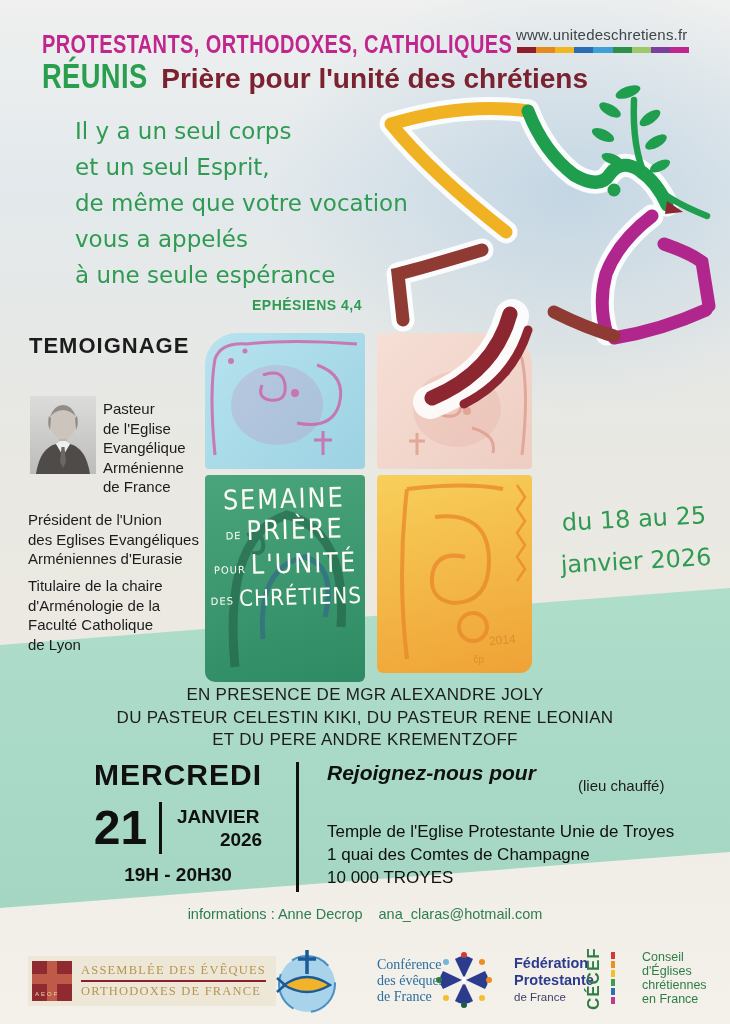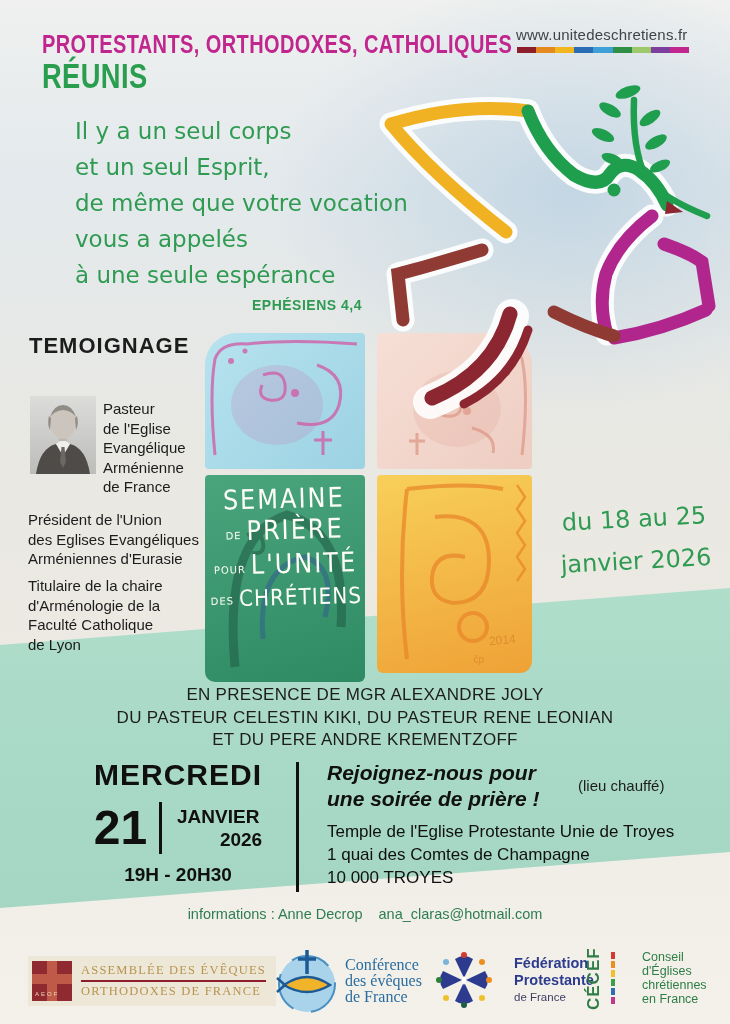--- a/index.html
+++ b/index.html
@@ -94,21 +94,21 @@
   .aeof{left:28px;top:12px;display:flex;align-items:center;gap:9px;
         background:rgba(236,229,213,.85);padding:5px 10px 5px 4px;}
   .aeofsq{position:relative;width:40px;height:40px;background:#8e2a30;flex:0 0 auto;}
   .aeofsq .v{position:absolute;left:15px;top:0;width:10px;height:100%;background:#bf5a48;}
   .aeofsq .h{position:absolute;top:13px;left:0;height:10px;width:100%;background:#bf5a48;}
   .aeofsq .t{position:absolute;left:3px;bottom:4px;font-size:6px;color:#ead9b5;letter-spacing:2px;}
   .aeoftxt{font-family:"Liberation Serif",serif;font-size:12.5px;letter-spacing:1.2px;
            color:#b8934e;white-space:nowrap;}
   .aeoftxt .dv{height:2px;background:#8e1f2a;margin:2px 0;}
   .cef{left:276px;top:4px;display:flex;align-items:center;gap:7px;}
-  .ceftxt{font-family:"Liberation Serif",serif;font-size:16px;line-height:16px;color:#2b6da0;}
+  .ceftxt{font-family:"Liberation Serif",serif;font-size:14px;line-height:16px;color:#2b6da0;margin-left:32px;}
   .fpf{left:436px;top:8px;display:flex;align-items:center;gap:22px;}
   .fpftxt{font-size:14.5px;line-height:17px;font-weight:bold;color:#2d3b8f;}
   .fpftxt .sub{font-size:11.5px;font-weight:normal;color:#3e3e66;}
   .cecef{left:584px;top:2px;display:flex;align-items:center;}
   .cecefv{writing-mode:vertical-rl;transform:rotate(180deg);font-size:17px;font-weight:bold;
           color:#2e7d46;letter-spacing:1px;height:64px;}
   .cecefbar{display:flex;flex-direction:column;gap:2px;margin:0 7px;}
   .cecefbar div{width:4px;height:7px;}
   .cb1{background:#d23b2f}.cb2{background:#ee8d20}.cb3{background:#f2c02c}
   .cb4{background:#3f9e4d}.cb5{background:#2e6fb2}.cb6{background:#c03a8c}
@@ -117,20 +117,21 @@
 </head>
 <body>
 
 <div class="poster">
 
   <div class="abs band"></div>
 
   <div class="abs aud">PROTESTANTS, ORTHODOXES, CATHOLIQUES</div>
   <div class="abs titleline">
     <span class="reunis">RÉUNIS</span>
+    <span class="bigtitle">Prière pour l'unité des chrétiens</span>
   </div>
   <div class="abs url">www.unitedeschretiens.fr</div>
   <div class="abs urlbar">
     <div class="ub1"></div>
       <div class="ub2"></div>
       <div class="ub3"></div>
       <div class="ub4"></div>
     <div class="ub5"></div>
       <div class="ub6"></div>
       <div class="ub7"></div>
@@ -315,21 +316,20 @@
         <div>JANVIER</div>
         <div class="yr">2026</div>
       </div>
     </div>
     <div class="daytime">19H - 20H30</div>
   </div>
   <div class="abs vdiv"></div>
 
   <div class="abs invite">
     <div>Rejoignez-nous pour</div>
-    <div>une soirée de prière !</div>
   </div>
   <div class="abs note">(lieu chauffé)</div>
   <div class="abs venue">
     <div>Temple de l'Eglise Protestante Unie de Troyes</div>
     <div>1 quai des Comtes de Champagne</div>
     <div>10 000 TROYES</div>
   </div>
 
   <div class="abs info">
     <span>informations : Anne Decrop</span>

